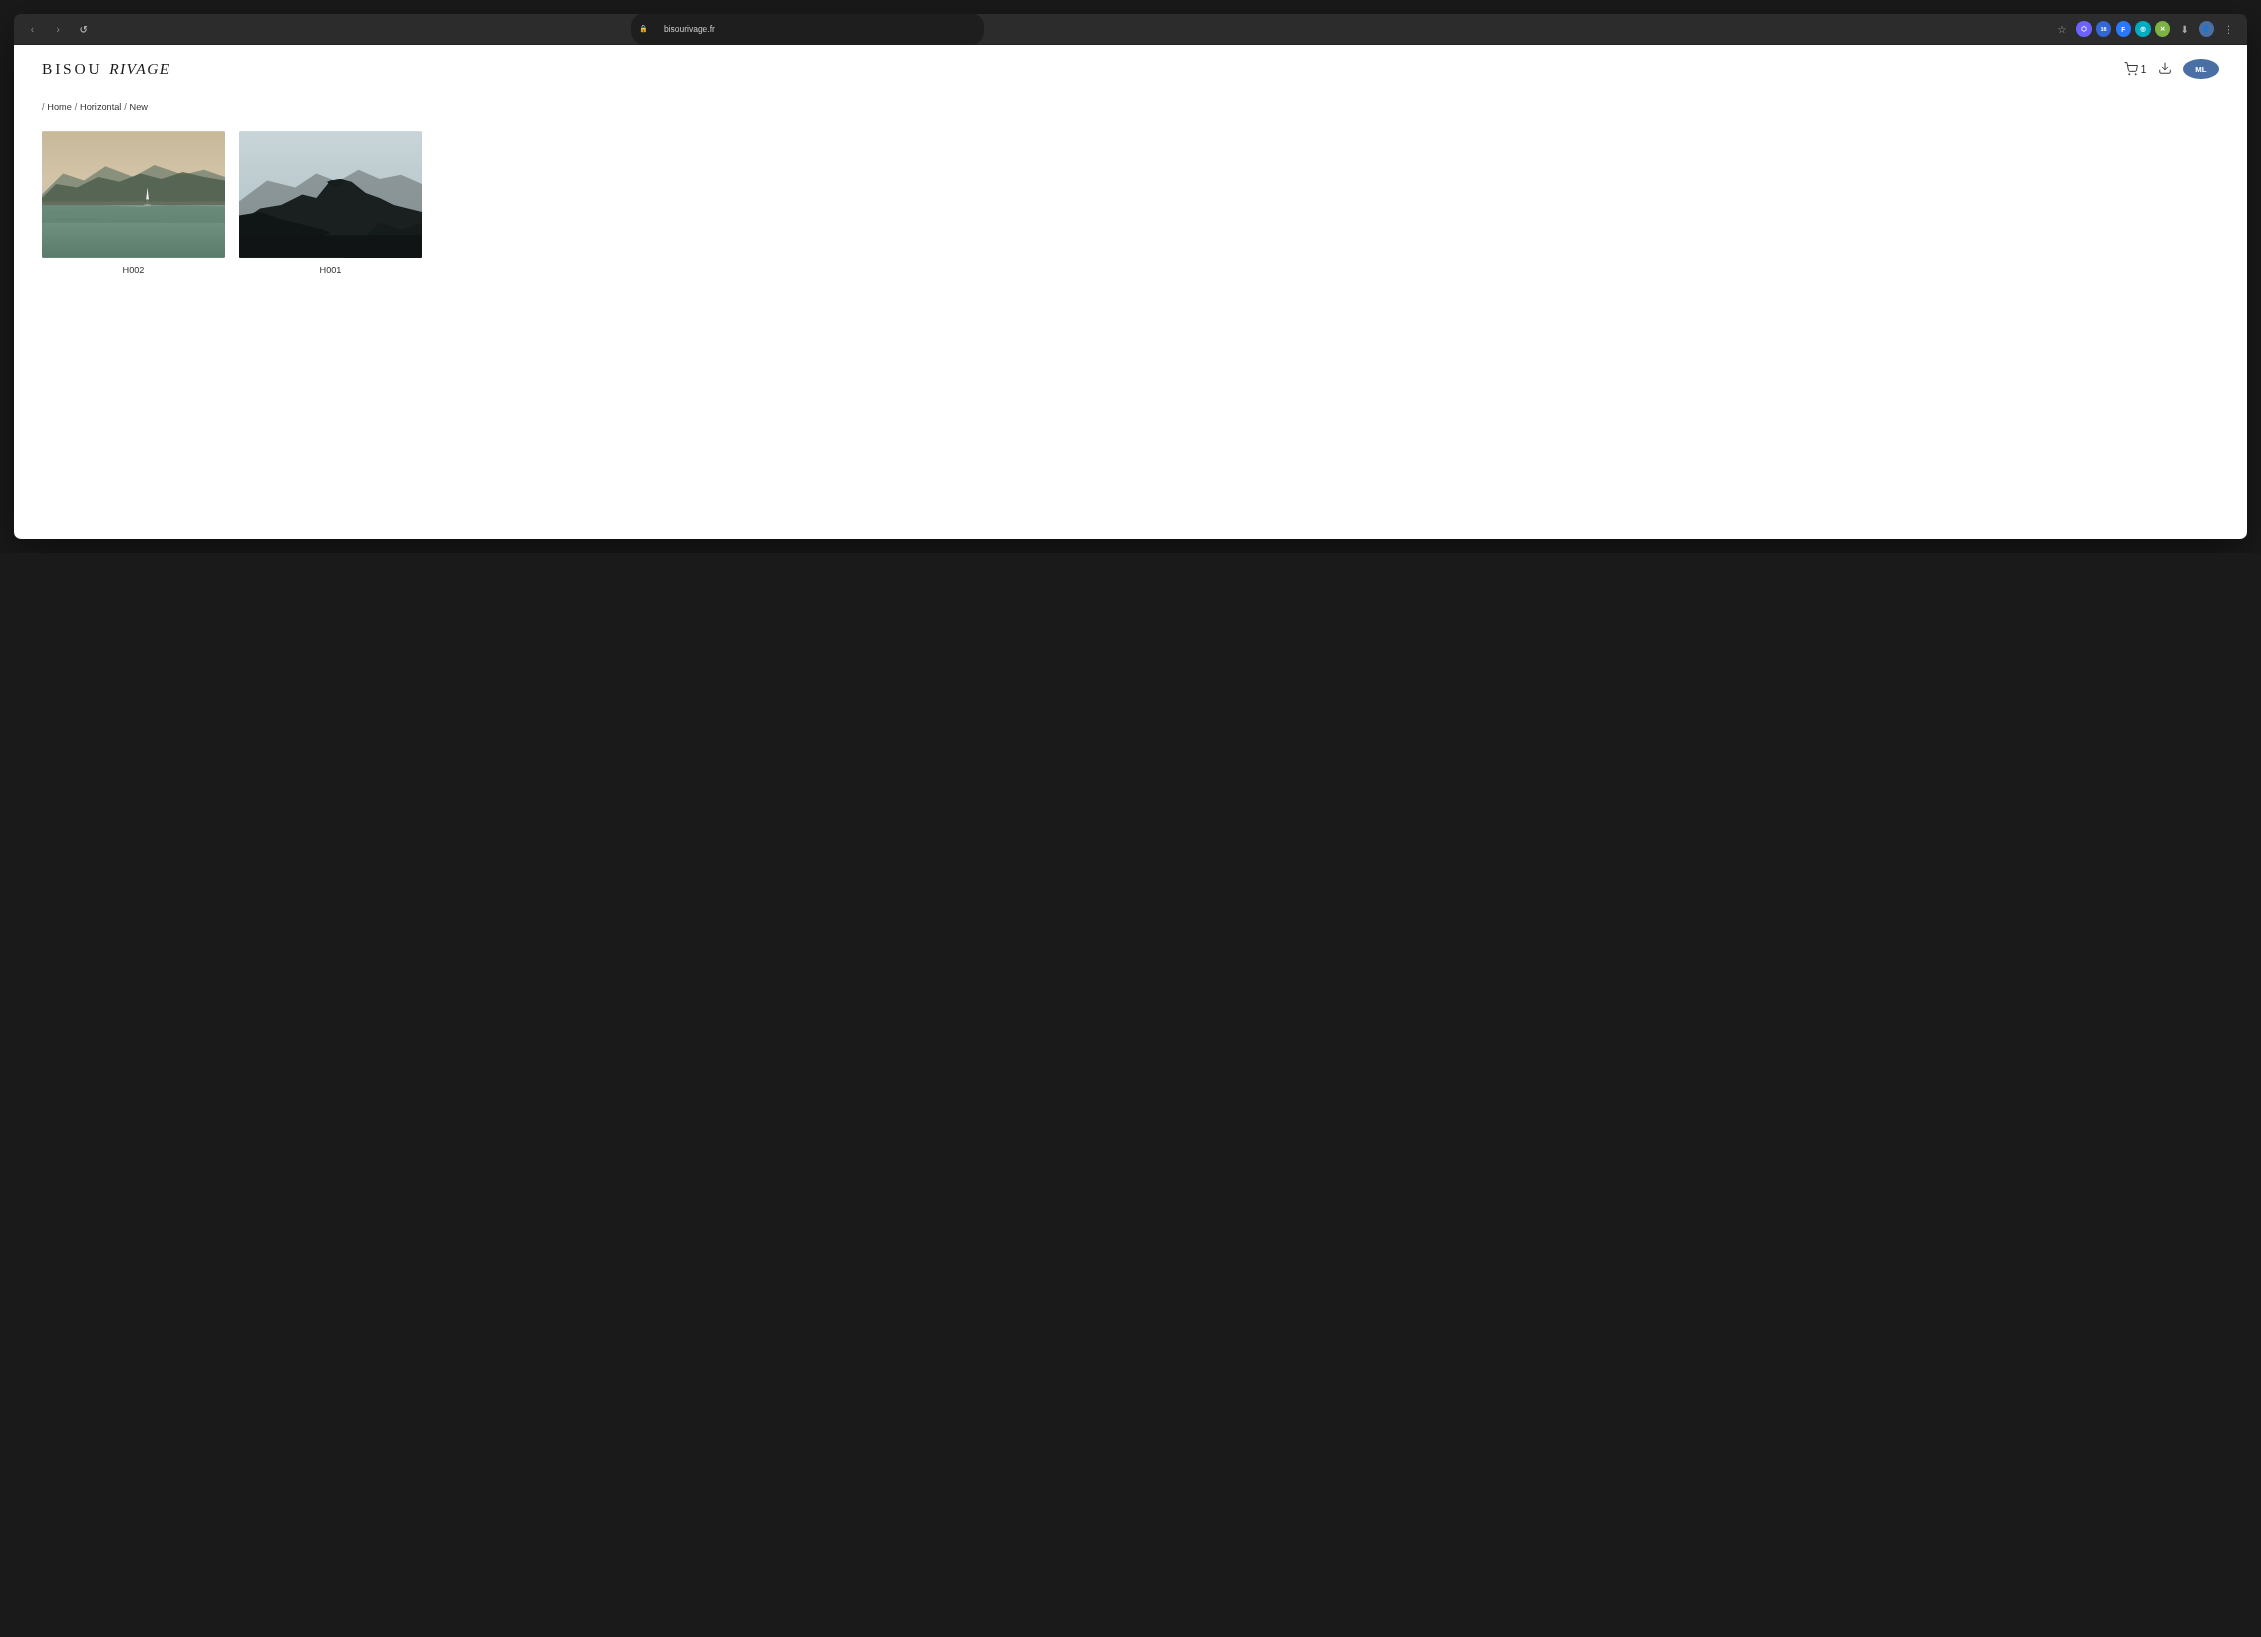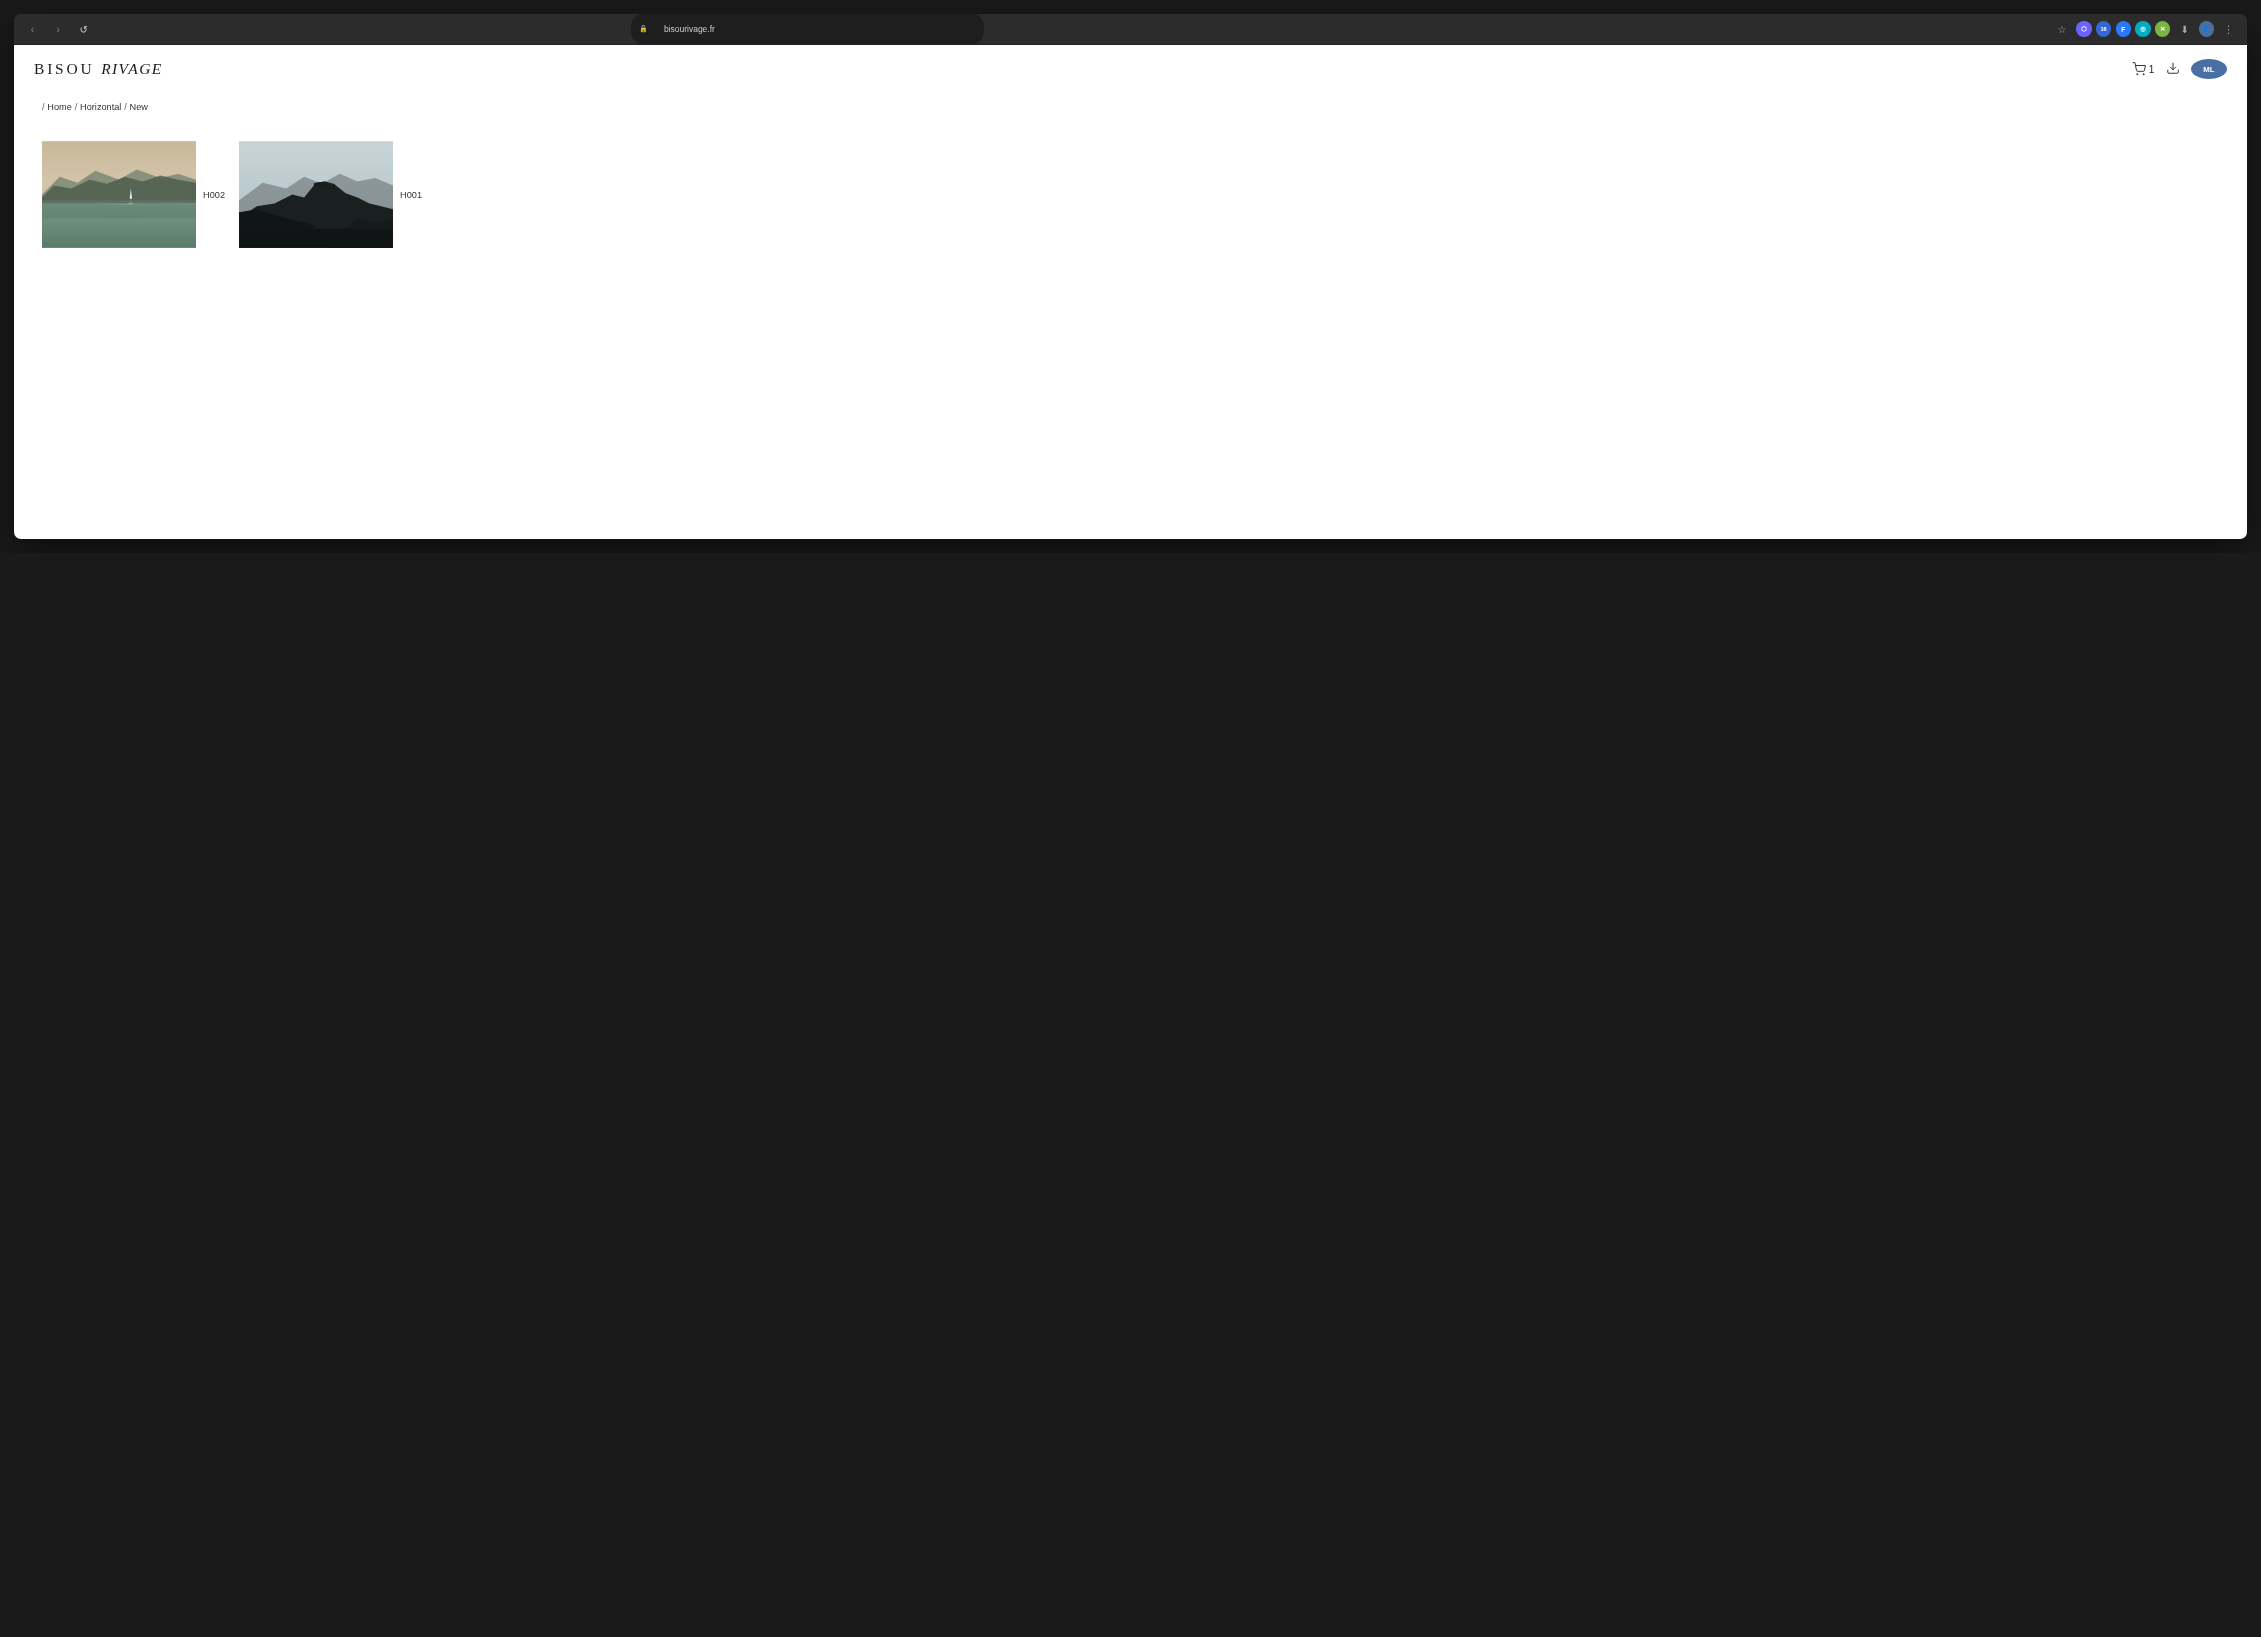--- a/index.html
+++ b/index.html
@@ -184,21 +184,21 @@
     .page-content {
       background: #ffffff;
       min-height: 494px;
     }
 
     
     .site-header {
       display: flex;
       align-items: center;
       justify-content: space-between;
-      padding: 14px 20px;
+      padding: 14px 28px;
       border-bottom: none;
     }
     .site-logo {
       font-family: Georgia, 'Times New Roman', serif;
       font-size: 15.5px;
       font-weight: normal;
       letter-spacing: 2.8px;
       color: #1a1a1a;
       text-transform: uppercase;
     }
@@ -254,21 +254,21 @@
 
     
     .products-grid {
       padding: 11.3px 28px 28px;
       display: flex;
       gap: 14px;
       flex-wrap: wrap;
     }
     .product-card {
       display: flex;
-      flex-direction: row;
+      flex-direction: column;
       align-items: center;
       gap: 7px;
       cursor: pointer;
       width: 183px;
     }
     .product-image {
       width: 183px;
       height: 127px;
       border-radius: 1.4px;
       overflow: hidden;

